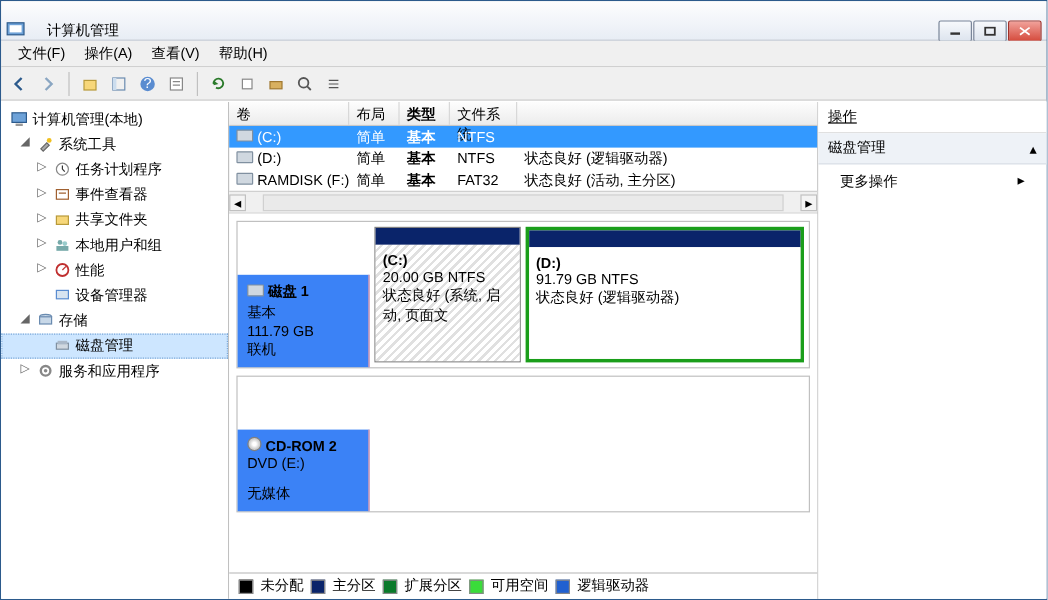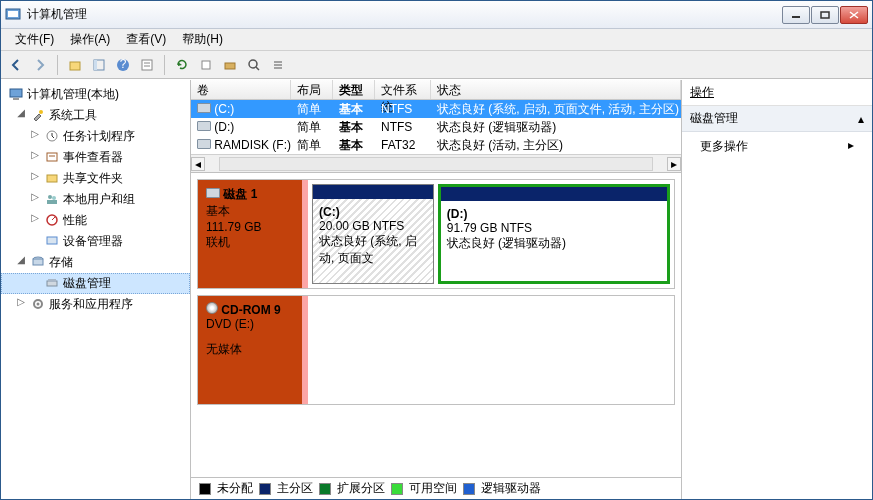--- a/index.html
+++ b/index.html
@@ -1,20 +1,20 @@
 <!DOCTYPE html>
 <html><head>
 <meta charset="utf-8">
 <style>
 * { margin: 0; padding: 0; box-sizing: border-box; font-family: "Microsoft YaHei", Arial, sans-serif; font-size: 12px; }
 body { width: 873px; height: 500px; background: #fff; overflow: hidden; }
 
 .window { width: 873px; height: 500px; border: 1px solid #2c5a8c; background: #f0f0f0; display: flex; flex-direction: column; }
 
-.titlebar { height: 28px; background: linear-gradient(#fdfdfe, #e8edf5); display: flex; align-items: center; padding: 0 4px; border-bottom: 1px solid #c0c8d4; }
+.titlebar { height: 28px; background: linear-gradient(#fdfdfe, #e8edf5); display: flex; padding: 16px 4px; border-bottom: 1px solid #c0c8d4; gap: 12px; }
 .titlebar-icon { width: 16px; height: 16px; margin-right: 6px; }
 .titlebar-text { flex: 1; color: #000; }
 .winbtns { display: flex; gap: 1px; }
 .winbtn { width: 28px; height: 18px; border: 1px solid #7a8699; background: linear-gradient(#f7f9fc,#dde4ee); display: flex; align-items: center; justify-content: center; border-radius: 2px; }
 .winbtn.close { background: linear-gradient(#f1a19a,#d54b3d); border-color: #a03028; color:#fff; }
 .winbtn svg { width: 10px; height: 8px; }
 
 .menubar { height: 22px; background: #f0f0f0; display: flex; align-items: center; padding: 0 6px; border-bottom: 1px solid #d0d0d0; color:#000; }
 .menuitem { padding: 2px 8px; text-align: center; }
 
@@ -47,21 +47,21 @@
 .col-type { width:42px;font-weight:bold; }
 .col-fs { width:56px; }
 .col-status { flex:1; }
 
 .scroll-stub { height:18px; background:#f0f0f0; border-top:1px solid #d0d0d0; display:flex; align-items:center; }
 .scroll-stub .track { flex:1; height:14px; margin:0 14px; background:#eaeaea; border:1px solid #d0d0d0; position:relative; }
 .scroll-stub .arrow { width:14px; height:14px; background:#f4f4f4; border:1px solid #c0c0c0; display:flex;align-items:center;justify-content:center; }
 
 .disk-area { flex:1; overflow:auto; padding:0; background:#fff; }
 .disk-block { border:1px solid #c0c0c0; margin:6px; display:flex; min-height:110px; }
-.disk-info { width:110px; border-right:6px solid #fca5a5; padding:6px 8px; background:#c2410c; }
+.disk-info { width:110px; border-right:1px solid #fca5a5; padding:6px 8px; background:#3b82f6;margin-top:44px; }
 .disk-info .dname { font-weight:bold; }
 .disk-parts { flex:1; display:flex; padding:4px; gap:4px; }
 .part { border:1px solid #808080; flex:1; display:flex; flex-direction:column; }
 .part .phead { height:14px; background:#0a246a; }
 .part .pbody { padding:6px; background:#fff; flex:1; }
 .part .pbody.hatched { background: repeating-linear-gradient(135deg,#fff,#fff 3px,#e0e0e0 3px,#e0e0e0 5px); }
 .part.sel { border:3px solid #1a9e1a; }
 .part .pname { font-weight:bold; }
 
 .legend { height:22px; border-top:1px solid #c0c0c0; display:flex; align-items:center; padding:0 8px; gap:6px; background:#fff; }
@@ -303,29 +303,27 @@
       </div>
     </div>
 
     <div class="center-pane">
       <div class="volume-list">
         <div class="vol-header">
           <div class="col-vol">卷</div>
           <div class="col-layout">布局</div>
           <div class="col-type">类型</div>
           <div class="col-fs">文件系统</div>
-          <div class="col-status">状态</div>
         </div>
         <div class="vol-rows">
           <div class="vol-row selected">
             <div class="col-vol"><span class="drv-icon"><span class="drv-glyph"></span></span> <span>(C:)</span></div>
             <div class="col-layout">简单</div>
             <div class="col-type">基本</div>
             <div class="col-fs">NTFS</div>
-            <div class="col-status">状态良好 (系统, 启动, 页面文件, 活动, 主分区)</div>
           </div>
           <div class="vol-row">
             <div class="col-vol"><span class="drv-icon"><span class="drv-glyph"></span></span> <span>(D:)</span></div>
             <div class="col-layout">简单</div>
             <div class="col-type">基本</div>
             <div class="col-fs">NTFS</div>
             <div class="col-status">状态良好 (逻辑驱动器)</div>
           </div>
           <div class="vol-row">
             <div class="col-vol"><span class="drv-icon"><span class="drv-glyph"></span></span> <span>RAMDISK (F:)</span></div>
@@ -365,21 +363,21 @@
                 <div class="pname">(D:)</div>
                 <div>91.79 GB NTFS</div>
                 <div>状态良好 (逻辑驱动器)</div>
               </div>
             </div>
           </div>
         </div>
 
         <div class="disk-block">
           <div class="disk-info">
-            <div><span class="cd-glyph"></span> <span class="dname">CD-ROM 9</span></div>
+            <div><span class="cd-glyph"></span> <span class="dname">CD-ROM 2</span></div>
             <div>DVD (E:)</div>
             <div style="height:10px"></div>
             <div>无媒体</div>
           </div>
           <div class="disk-parts"></div>
         </div>
       </div>
 
       <div class="legend">
         <span class="sw" style="background:#000"></span>

